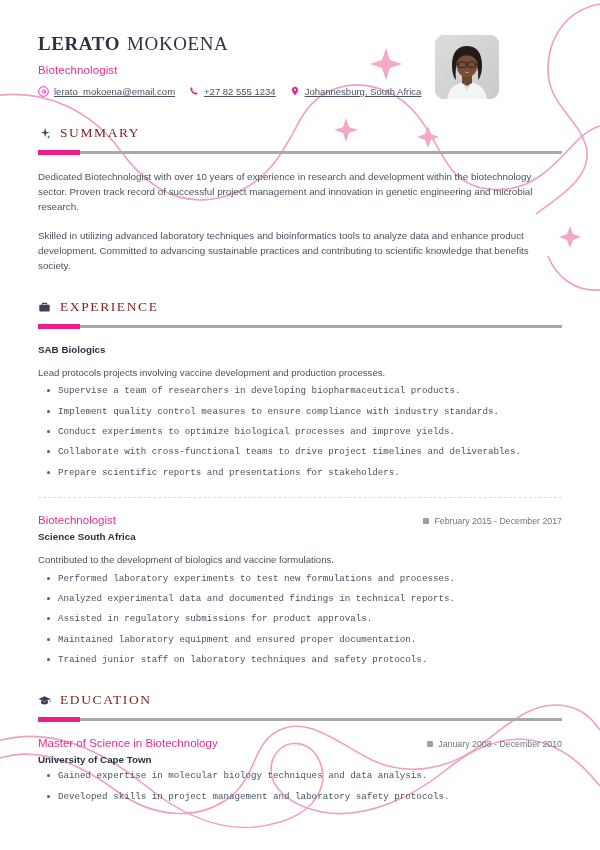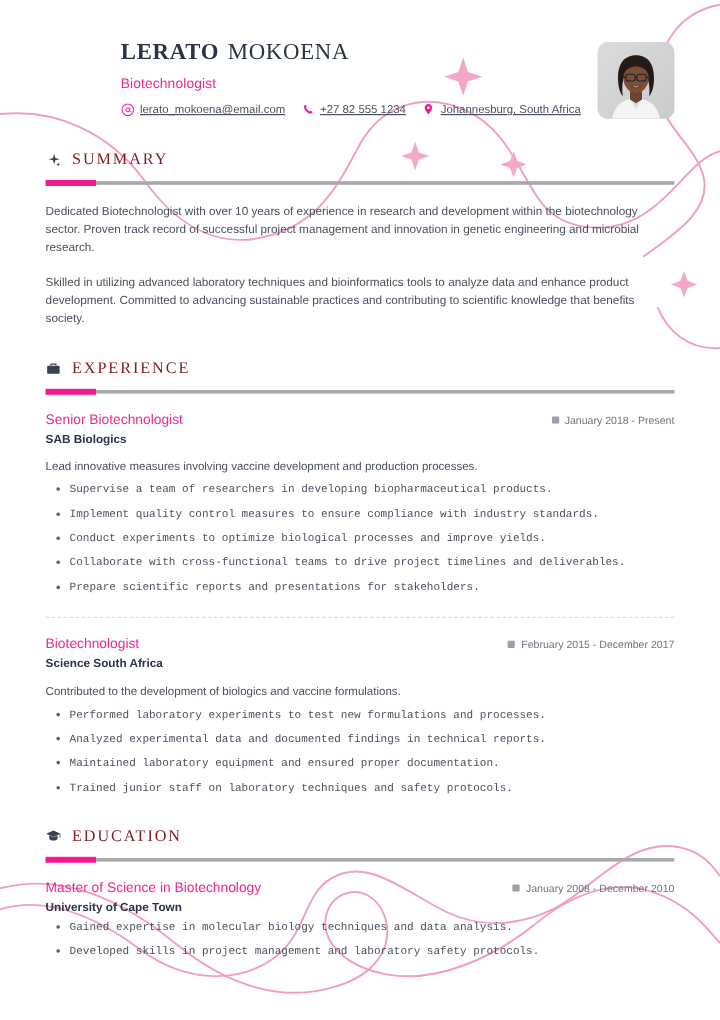--- a/index.html
+++ b/index.html
@@ -30,21 +30,21 @@
     position: relative;
     z-index: 2;
     padding: 32px 38px 0 38px;
     box-sizing: border-box;
   }
 
   
   .header {
     display: flex;
     align-items: flex-start;
-    justify-content: flex-end;
+    justify-content: flex-start;
   }
   .header-left { padding-top: 2px; }
 
   .name {
     font-family: "Liberation Serif", serif;
     font-size: 19px;
     letter-spacing: 0.6px;
     color: #2b3445;
     line-height: 1.1;
     white-space: nowrap;
@@ -327,29 +327,22 @@
         <svg width="13" height="13" viewBox="0 0 24 24" fill="#3a4152">
           <path d="M9 3.4 h6 a2 2 0 0 1 2 2 v1.4 h-2 V5.4 H9 v1.4 H7 V5.4 a2 2 0 0 1 2-2 Z"></path>
           <rect x="2.4" y="7" width="19.2" height="12.4" rx="1.8"></rect>
         </svg>
       </span>
       <span class="sec-title">EXPERIENCE</span>
     </div>
     <div class="sec-rule"></div>
 
     <div class="entry">
-      <div class="entry-top">
-        <div class="entry-role">Senior Biotechnologist</div>
-        <div class="entry-date">
-          <span class="cal-icon"></span>
-          <span>January 2018 - Present</span>
-        </div>
-      </div>
       <div class="entry-org">SAB Biologics</div>
-      <div class="entry-desc">Lead innovative measures involving vaccine development and production processes.</div>
+      <div class="entry-desc">Lead protocols projects involving vaccine development and production processes.</div>
       <ul class="bullets">
         <li>Supervise a team of researchers in developing biopharmaceutical products.</li>
         <li>Implement quality control measures to ensure compliance with industry standards.</li>
         <li>Conduct experiments to optimize biological processes and improve yields.</li>
         <li>Collaborate with cross-functional teams to drive project timelines and deliverables.</li>
         <li>Prepare scientific reports and presentations for stakeholders.</li>
       </ul>
     </div>
 
     <div class="dashed-sep"></div>
@@ -360,20 +353,21 @@
         <div class="entry-date">
           <span class="cal-icon"></span>
           <span>February 2015 - December 2017</span>
         </div>
       </div>
       <div class="entry-org">Science South Africa</div>
       <div class="entry-desc">Contributed to the development of biologics and vaccine formulations.</div>
       <ul class="bullets">
         <li>Performed laboratory experiments to test new formulations and processes.</li>
         <li>Analyzed experimental data and documented findings in technical reports.</li>
+        <li>Assisted in regulatory submissions for product approvals.</li>
         <li>Maintained laboratory equipment and ensured proper documentation.</li>
         <li>Trained junior staff on laboratory techniques and safety protocols.</li>
       </ul>
     </div>
   </div>
 
   <div class="section">
     <div class="sec-head">
       <span class="sec-icon">
         <svg width="13" height="13" viewBox="0 0 24 24" fill="#3a4152">

